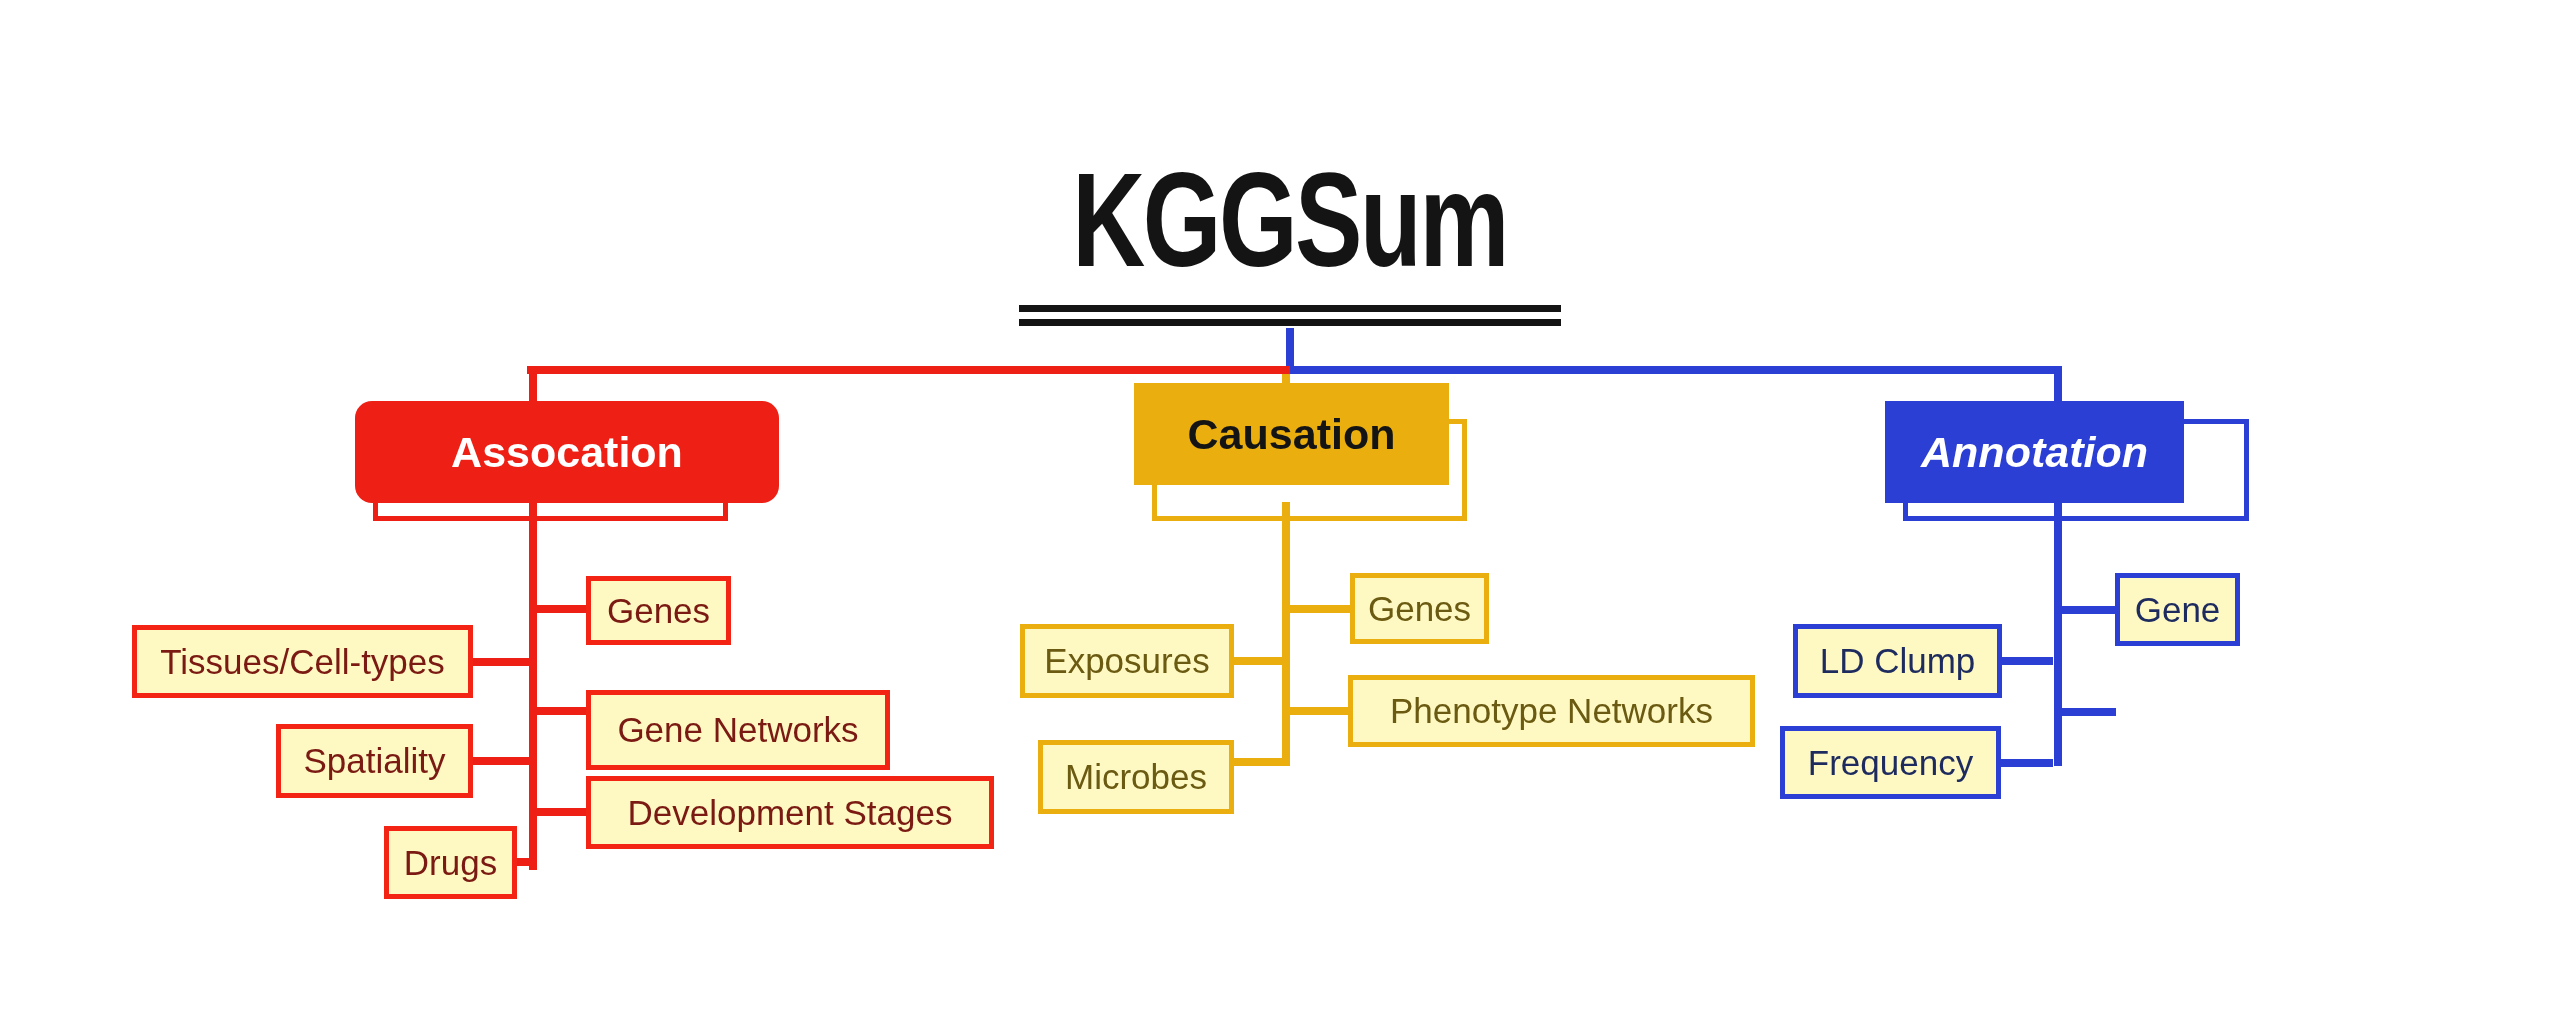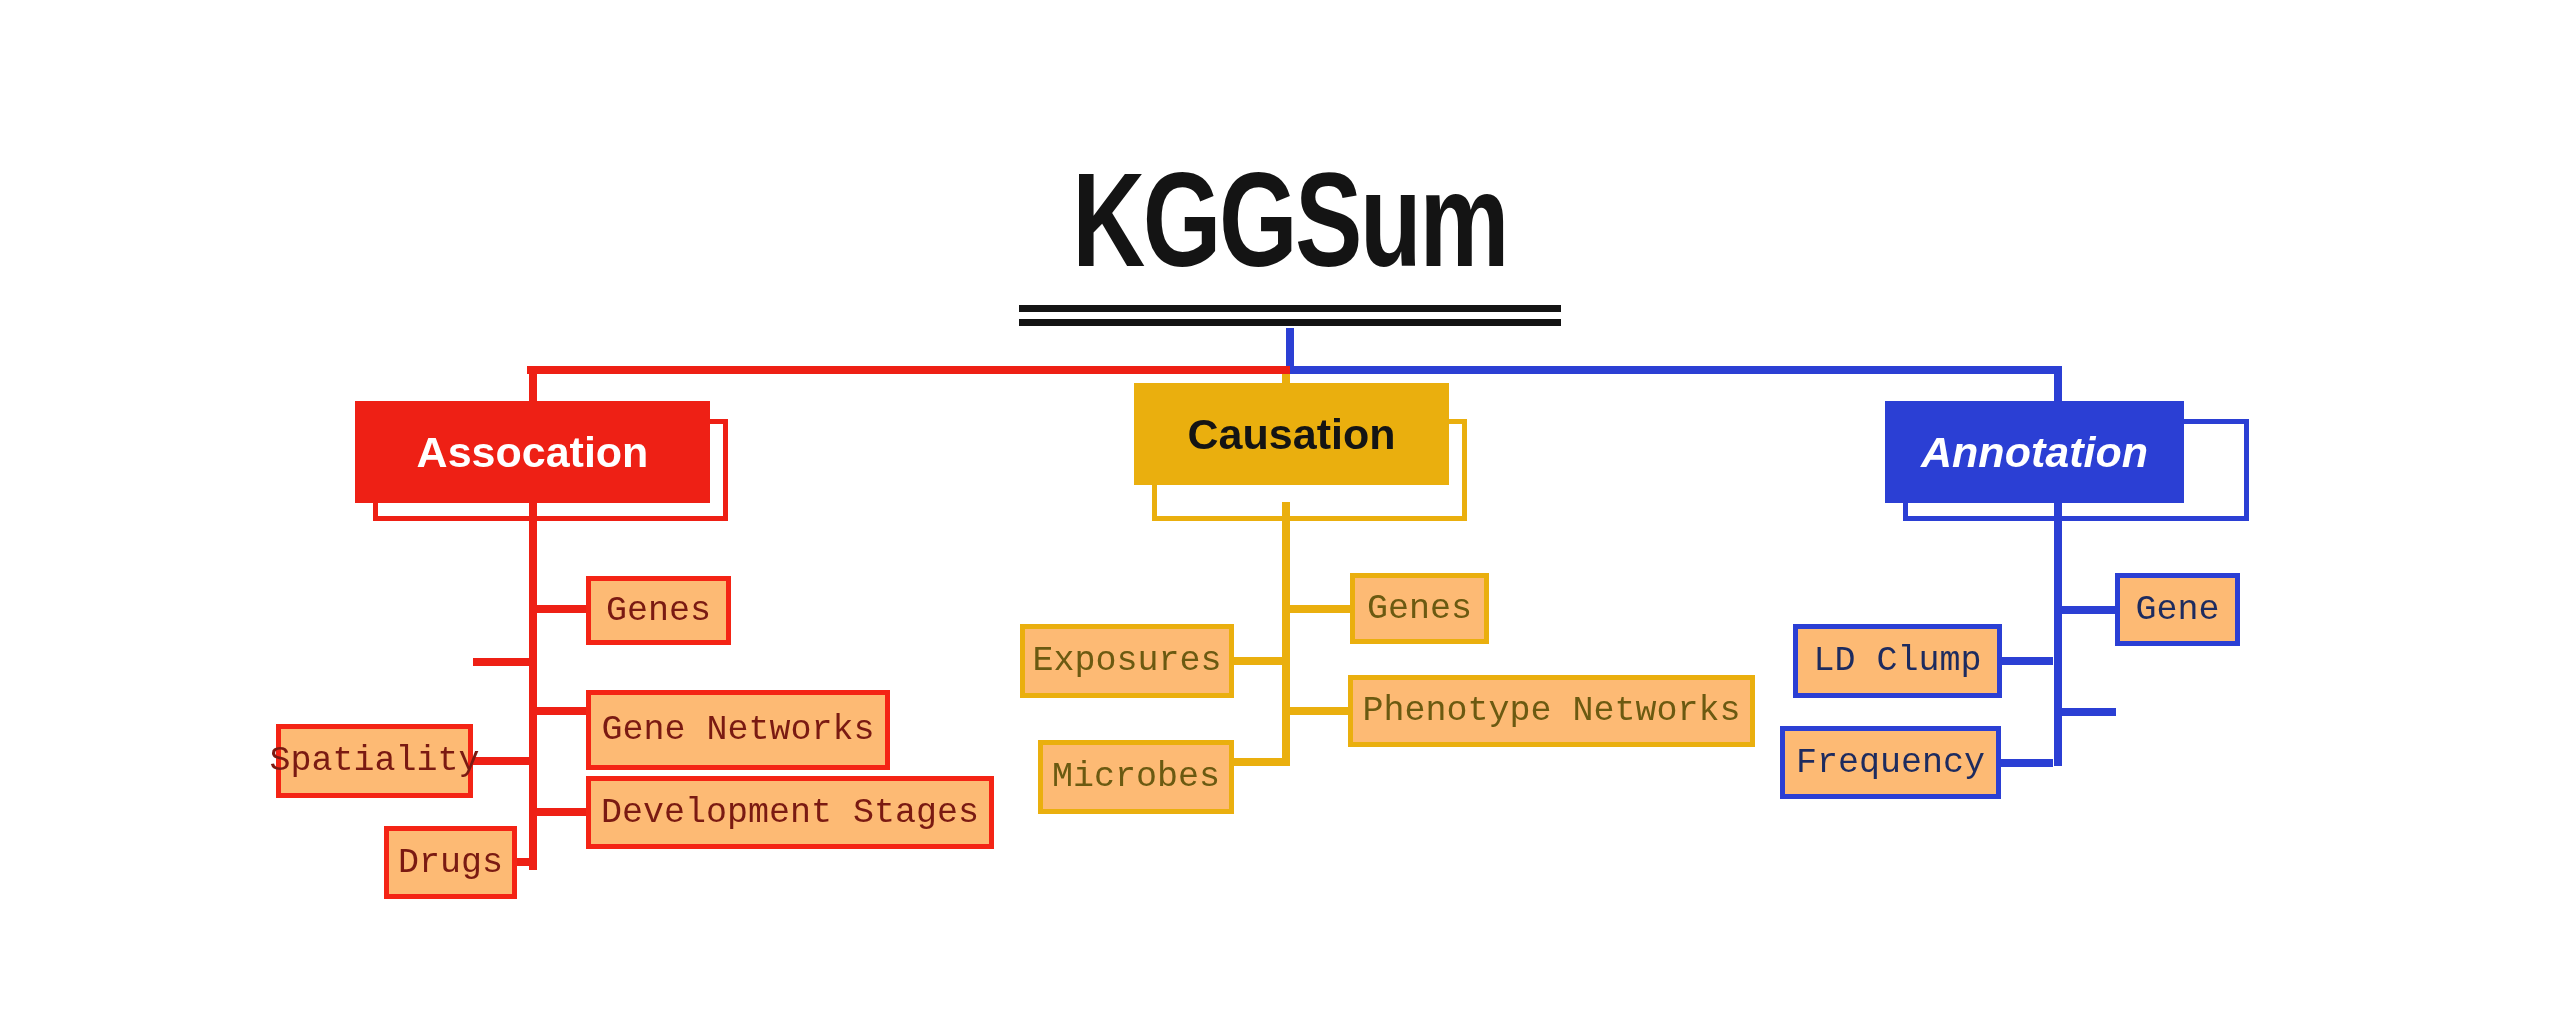--- a/index.html
+++ b/index.html
@@ -19,22 +19,22 @@
   .header{position:absolute;display:flex;align-items:center;justify-content:center;
           font-size:43px;font-weight:700;z-index:2;letter-spacing:0px;}
   .header.red{background:#ee2015;color:#ffffff;}
   .header.gold{background:#eaaf0e;color:#141414;}
   .header.blue{background:#2b3fd4;color:#ffffff;}
   .hshadow{position:absolute;background:transparent;box-sizing:border-box;z-index:1;}
   .hshadow.red{border:5.8px solid #ee2015;}
   .hshadow.gold{border:5.8px solid #eaaf0e;}
   .hshadow.blue{border:5.8px solid #2b3fd4;}
   
-  .node{position:absolute;background:#fdba74;display:flex;align-items:center;justify-content:center;
-        font-size:35px;font-weight:400;box-sizing:border-box;white-space:nowrap;z-index:2;font-family:Liberation Mono, monospace;}
+  .node{position:absolute;background:#fef9c3;display:flex;align-items:center;justify-content:center;
+        font-size:35px;font-weight:400;box-sizing:border-box;white-space:nowrap;z-index:2;}
   .node.red{border:5.8px solid #f42415;color:#7a1a12;}
   .node.gold{border:5.8px solid #eaaf0e;color:#6b5a11;}
   .node.blue{border:5.8px solid #2b3fd4;color:#1d2b5f;}
 </style>
 </head>
 <body>
 
 <div class="canvas">
 
   <div class="title">KGGSum</div>
@@ -43,27 +43,28 @@
   <div class="line blue" style="left:1286px;top:328px;width:7.8px;height:45px;"></div>
 
   <div class="line red" style="left:527px;top:366px;width:763px;height:7.8px;"></div>
   <div class="line blue" style="left:1290px;top:366px;width:772px;height:7.8px;"></div>
 
   <div class="line red" style="left:529px;top:366px;width:7.8px;height:36px;"></div>
   <div class="line gold" style="left:1282px;top:374px;width:7.8px;height:28.5px;"></div>
   <div class="line blue" style="left:2054px;top:366px;width:7.8px;height:36px;"></div>
 
   <div class="hshadow red" style="left:373px;top:419px;width:355px;height:102px;"></div>
-  <div class="header red" style="left:355px;top:401px;width:355px;height:102px;">Assocation</div>
+  <div class="header red" style="left:355px;top:401px;width:424px;height:102px;border-radius:17px;">Assocation</div>
   <div class="line red" style="left:529px;top:502px;width:7.8px;height:368px;"></div>
 
   <div class="line red" style="left:536px;top:605px;width:50px;height:7.8px;"></div>
   <div class="node red" style="left:586px;top:576px;width:145px;height:69px;">Genes</div>
 
   <div class="line red" style="left:473px;top:658px;width:56px;height:7.8px;"></div>
+  <div class="node red" style="left:132px;top:625px;width:341px;height:73px;">Tissues/Cell-types</div>
 
   <div class="line red" style="left:536px;top:707px;width:50px;height:7.8px;"></div>
   <div class="node red" style="left:586px;top:690px;width:304px;height:80px;">Gene Networks</div>
 
   <div class="line red" style="left:473px;top:757px;width:56px;height:7.8px;"></div>
   <div class="node red" style="left:276px;top:724px;width:197px;height:74px;">Spatiality</div>
 
   <div class="line red" style="left:536px;top:808px;width:50px;height:7.8px;"></div>
   <div class="node red" style="left:586px;top:776px;width:408px;height:73px;">Development Stages</div>
 

